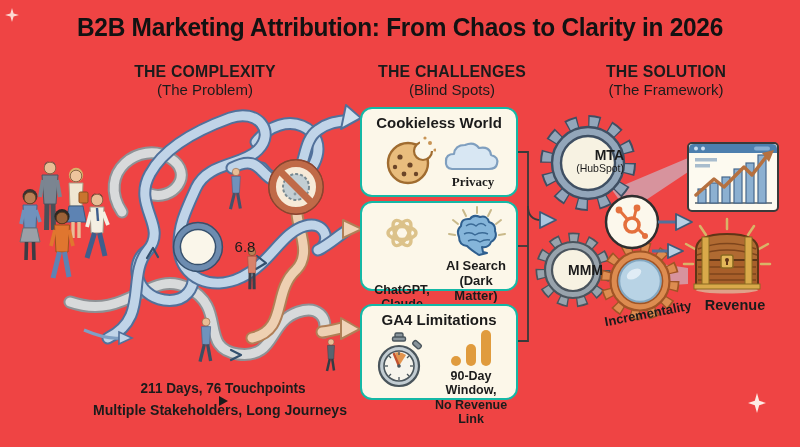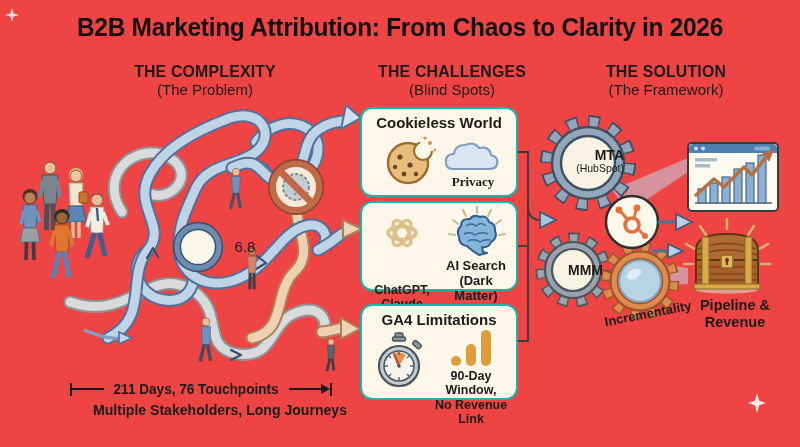--- a/index.html
+++ b/index.html
@@ -14,21 +14,21 @@
   .hdr .h2{font-size:15px;margin-top:0px;}
   .cbox{position:absolute;left:360px;width:158px;background:#fcf7e9;border:2px solid #14b8a6;
         border-radius:12px;box-sizing:border-box;}
   .bt{position:absolute;left:0;width:100%;font-weight:bold;font-size:15px;text-align:center;}
   .lbl{position:absolute;font-weight:bold;font-size:13px;line-height:1.15;text-align:center;}
   .lbl.md{font-size:12.5px;}
   .glabel{position:absolute;text-align:right;line-height:1.05;}
   .glabel .g1{font-weight:bold;font-size:14px;}
   .glabel .g2{font-size:10.5px;}
   .node-label{position:absolute;font-weight:normal;font-size:15px;text-align:center;margin-left:47px;}
-  .measure{position:absolute;left:70px;top:380px;width:262px;height:18px;display:flex;align-items:center;}
+  .measure{position:absolute;left:92px;top:380px;width:262px;height:18px;display:flex;align-items:center;flex-direction:column;}
   .measure .tick{width:2px;height:13px;background:#1b1b1b;}
   .measure .seg{height:2px;background:#1b1b1b;flex:1;}
   .measure .mtext{font-weight:bold;font-size:14px;white-space:nowrap;padding:0 7px;transform:scaleX(.97);}
   .measure .ahead{width:0;height:0;border-left:9px solid #1b1b1b;border-top:5px solid transparent;
                   border-bottom:5px solid transparent;}
   .caption{position:absolute;left:70px;top:402px;width:300px;text-align:center;
            font-weight:bold;font-size:14.5px;transform:scaleX(.97);}
   .outcome{position:absolute;left:688px;top:297px;width:94px;text-align:center;
            font-weight:bold;font-size:14.5px;line-height:1.15;}
   .incr{position:absolute;left:585px;top:306px;width:126px;text-align:center;
@@ -402,21 +402,20 @@
   <div class="glabel" style="left:552px;top:148px;width:72px;">
     <div class="g1">MTA</div>
     <div class="g2">(HubSpot)</div>
   </div>
   <div class="glabel" style="left:543px;top:263px;width:60px;">
     <div class="g1">MMM</div>
   </div>
   <div class="incr">Incrementality</div>
 
   <div class="outcome">
-    <div>Pipeline &amp;</div>
     <div>Revenue</div>
   </div>
 
   <div class="node-label" style="left:176px;top:238px;width:44px;">6.8</div>
 
   <div class="measure">
     <div class="tick"></div>
     <div class="seg"></div>
     <div class="mtext">211 Days, 76 Touchpoints</div>
     <div class="seg"></div>

